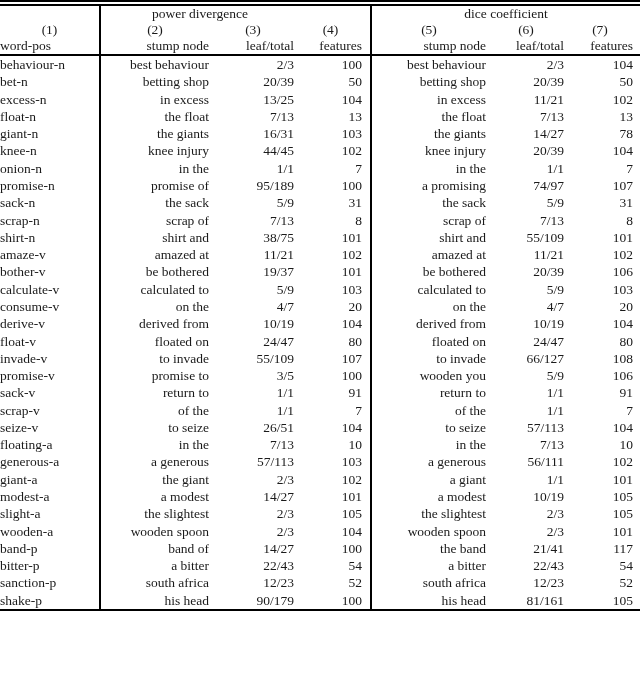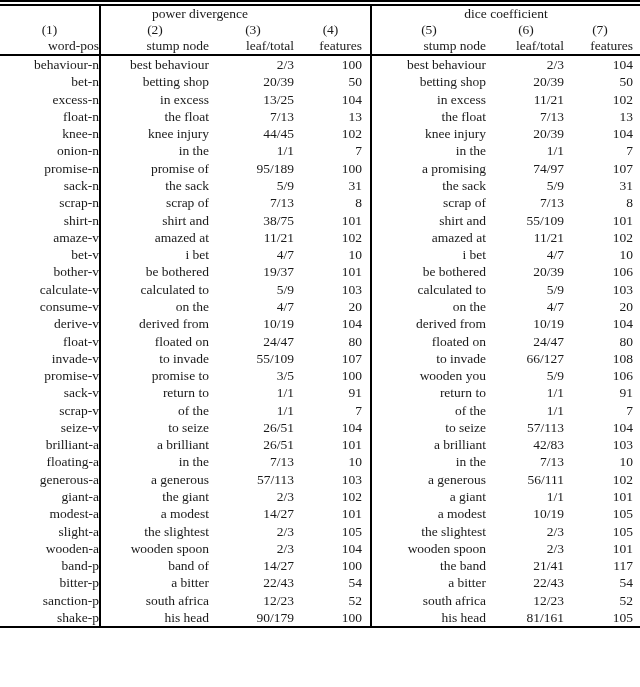--- a/index.html
+++ b/index.html
@@ -8,21 +8,21 @@
   body { width:640px; height:687px; overflow:hidden;
          font-family:"Liberation Serif","DejaVu Serif",serif; color:var(--text); }
   table { border-collapse:collapse; table-layout:fixed; width:640px;
           border-top:6px double var(--rule); border-bottom:2px solid var(--rule); }
   th,td { padding:0; margin:0; font-weight:normal; font-size:13.5px;
           white-space:nowrap; overflow:hidden; }
   thead th { line-height:16px; }
   tbody td { line-height:17.28px; }
   .vline { border-right:2px solid var(--rule); }
   .name-row th { border-bottom:2px solid var(--rule); }
-  .c1 { text-align:right; }
+  .c1 { text-align:left; }
   .c2,.c3,.c4,.c5,.c6,.c7 { text-align:right; }
   .c2 { padding-right:3px; }
   .c3 { padding-right:5px; }
   .c4 { padding-right:8px; }
   .c5 { padding-right:2px; }
   .c6 { padding-right:3px; }
   .c7 { padding-right:7px; }
   .group { text-align:center; }
   .num-row th { text-align:center; }
 </style>
@@ -96,20 +96,29 @@
       <tr>
         <td class="c1 vline">float-n</td>
         <td class="c2">the float</td>
         <td class="c3">7/13</td>
         <td class="c4 vline">13</td>
         <td class="c5">the float</td>
         <td class="c6">7/13</td>
         <td class="c7">13</td>
       </tr>
       <tr>
+        <td class="c1 vline">giant-n</td>
+        <td class="c2">the giants</td>
+        <td class="c3">16/31</td>
+        <td class="c4 vline">103</td>
+        <td class="c5">the giants</td>
+        <td class="c6">14/27</td>
+        <td class="c7">78</td>
+      </tr>
+      <tr>
         <td class="c1 vline">knee-n</td>
         <td class="c2">knee injury</td>
         <td class="c3">44/45</td>
         <td class="c4 vline">102</td>
         <td class="c5">knee injury</td>
         <td class="c6">20/39</td>
         <td class="c7">104</td>
       </tr>
       <tr>
         <td class="c1 vline">onion-n</td>
@@ -159,29 +168,20 @@
       <tr>
         <td class="c1 vline">amaze-v</td>
         <td class="c2">amazed at</td>
         <td class="c3">11/21</td>
         <td class="c4 vline">102</td>
         <td class="c5">amazed at</td>
         <td class="c6">11/21</td>
         <td class="c7">102</td>
       </tr>
       <tr>
-        <td class="c1 vline">bet-v</td>
-        <td class="c2">i bet</td>
-        <td class="c3">4/7</td>
-        <td class="c4 vline">10</td>
-        <td class="c5">i bet</td>
-        <td class="c6">4/7</td>
-        <td class="c7">10</td>
-      </tr>
-      <tr>
         <td class="c1 vline">bother-v</td>
         <td class="c2">be bothered</td>
         <td class="c3">19/37</td>
         <td class="c4 vline">101</td>
         <td class="c5">be bothered</td>
         <td class="c6">20/39</td>
         <td class="c7">106</td>
       </tr>
       <tr>
         <td class="c1 vline">calculate-v</td>
@@ -258,29 +258,20 @@
       <tr>
         <td class="c1 vline">seize-v</td>
         <td class="c2">to seize</td>
         <td class="c3">26/51</td>
         <td class="c4 vline">104</td>
         <td class="c5">to seize</td>
         <td class="c6">57/113</td>
         <td class="c7">104</td>
       </tr>
       <tr>
-        <td class="c1 vline">brilliant-a</td>
-        <td class="c2">a brilliant</td>
-        <td class="c3">26/51</td>
-        <td class="c4 vline">101</td>
-        <td class="c5">a brilliant</td>
-        <td class="c6">42/83</td>
-        <td class="c7">103</td>
-      </tr>
-      <tr>
         <td class="c1 vline">floating-a</td>
         <td class="c2">in the</td>
         <td class="c3">7/13</td>
         <td class="c4 vline">10</td>
         <td class="c5">in the</td>
         <td class="c6">7/13</td>
         <td class="c7">10</td>
       </tr>
       <tr>
         <td class="c1 vline">generous-a</td>

